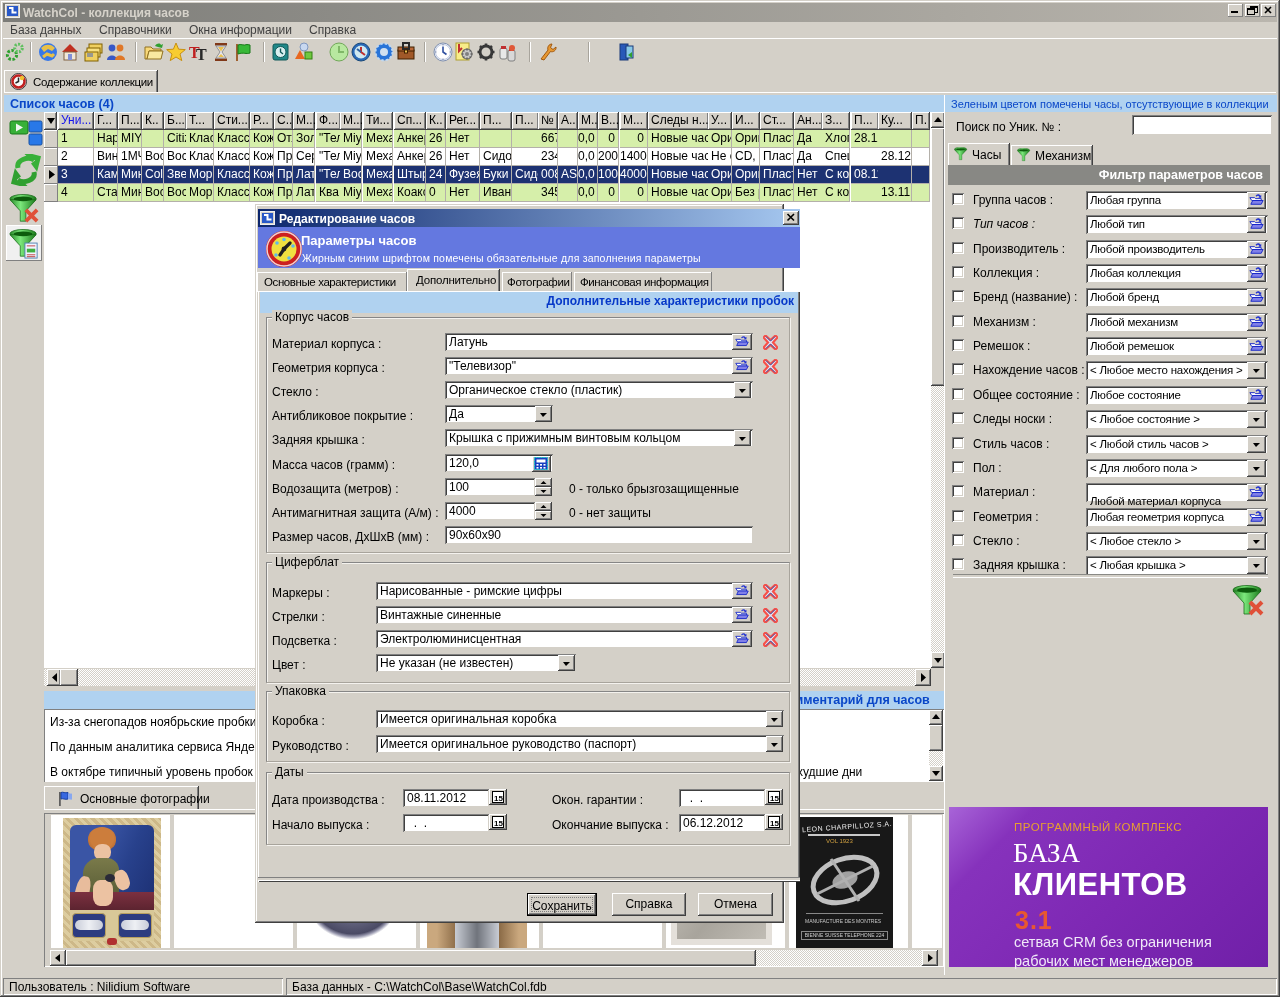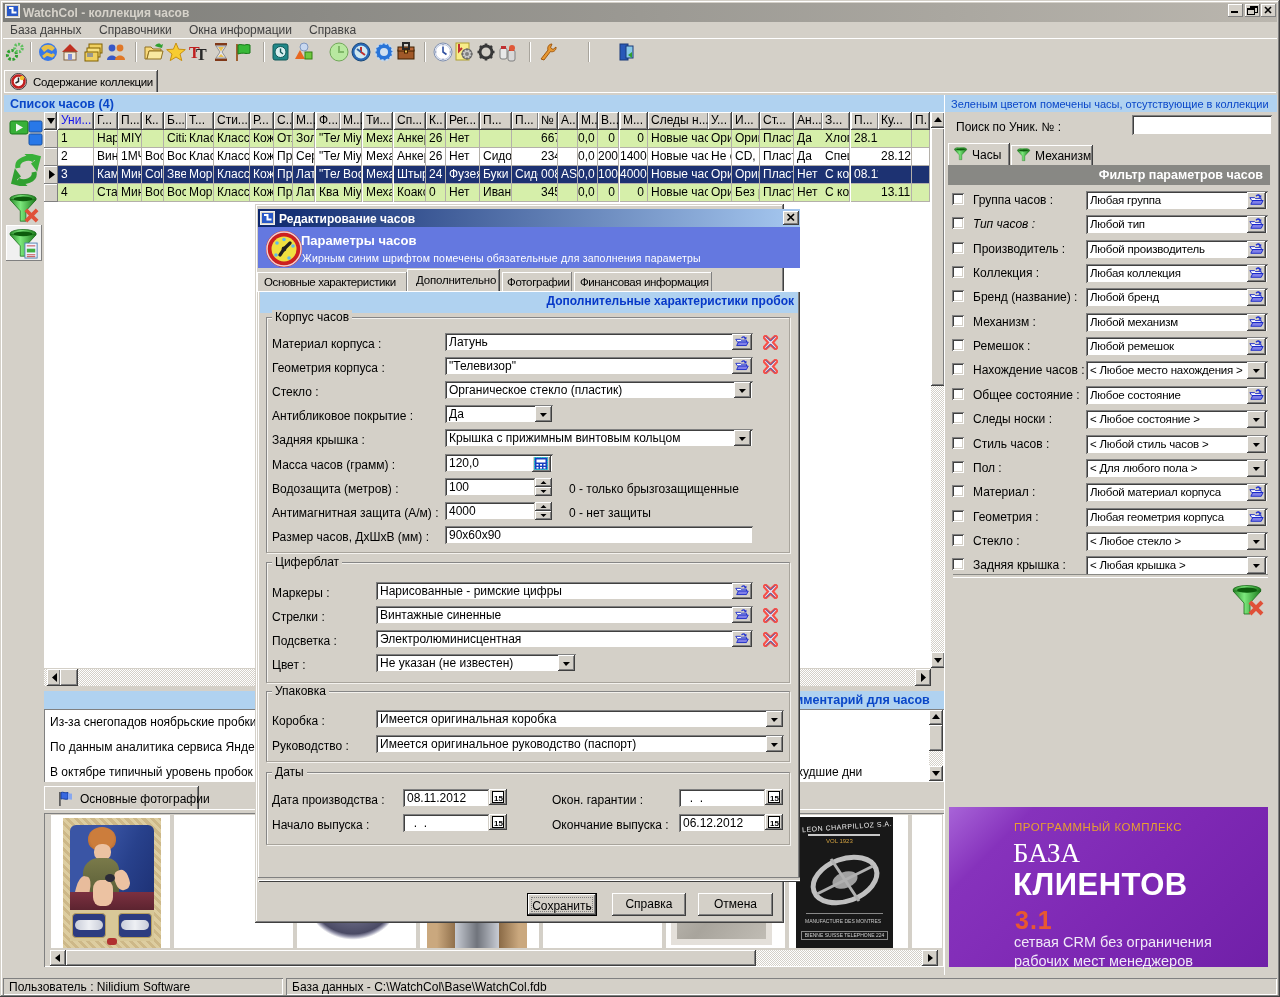--- a/index.html
+++ b/index.html
@@ -682,21 +682,21 @@
       <span class="abs" style="left:4px;top:3px;font-size:11.5px;letter-spacing:-0.2px;white-space:nowrap;">&lt; Для любого пола &gt;</span>
     </span>
     <span class="arrbtn" style="left:302px;top:365px;width:19px;height:17px;">
       <svg width="19" height="17" style="position:absolute;left:0;top:0;">
         <polygon points="6,7 13,7 9,11" fill="#000"></polygon>
       </svg>
     </span>
     <span class="cbox" style="left:7px;top:390px;"></span>
     <span class="flabel" style="left:28px;top:390px;">Материал :</span>
     <span class="abs field" style="left:141px;top:388px;width:182px;height:19px;">
-      <span class="abs" style="left:4px;top:3px;font-size:11.5px;letter-spacing:-0.2px;white-space:nowrap;">Любой материал корпуса</span>
+      <span class="abs" style="left:4px;top:12px;font-size:11.5px;letter-spacing:-0.2px;white-space:nowrap;">Любой материал корпуса</span>
     </span>
     <span class="arrbtn" style="left:302px;top:389px;width:19px;height:17px;">
       <svg width="19" height="17" viewBox="0 0 20 18" style="position:absolute;left:0;top:0;">
         <path d="M3 6 L8 6 L9 7 L15 7 L15 9 L5 9 Z" fill="#fff" stroke="#1626c8" stroke-width="1"></path>
         <path d="M4 13 L6 9 L17 9 L15 13 Z" fill="#8080e8" stroke="#1626c8" stroke-width="1"></path>
         <path d="M9 4 C11 2 13 2 14 4 L15 3 L15 6 L12 6 L13 5 C12 3.5 11 3.5 10 5 Z" fill="#2030d0"></path>
       </svg>
     </span>
     <span class="cbox" style="left:7px;top:415px;"></span>
     <span class="flabel" style="left:28px;top:415px;">Геометрия :</span>

